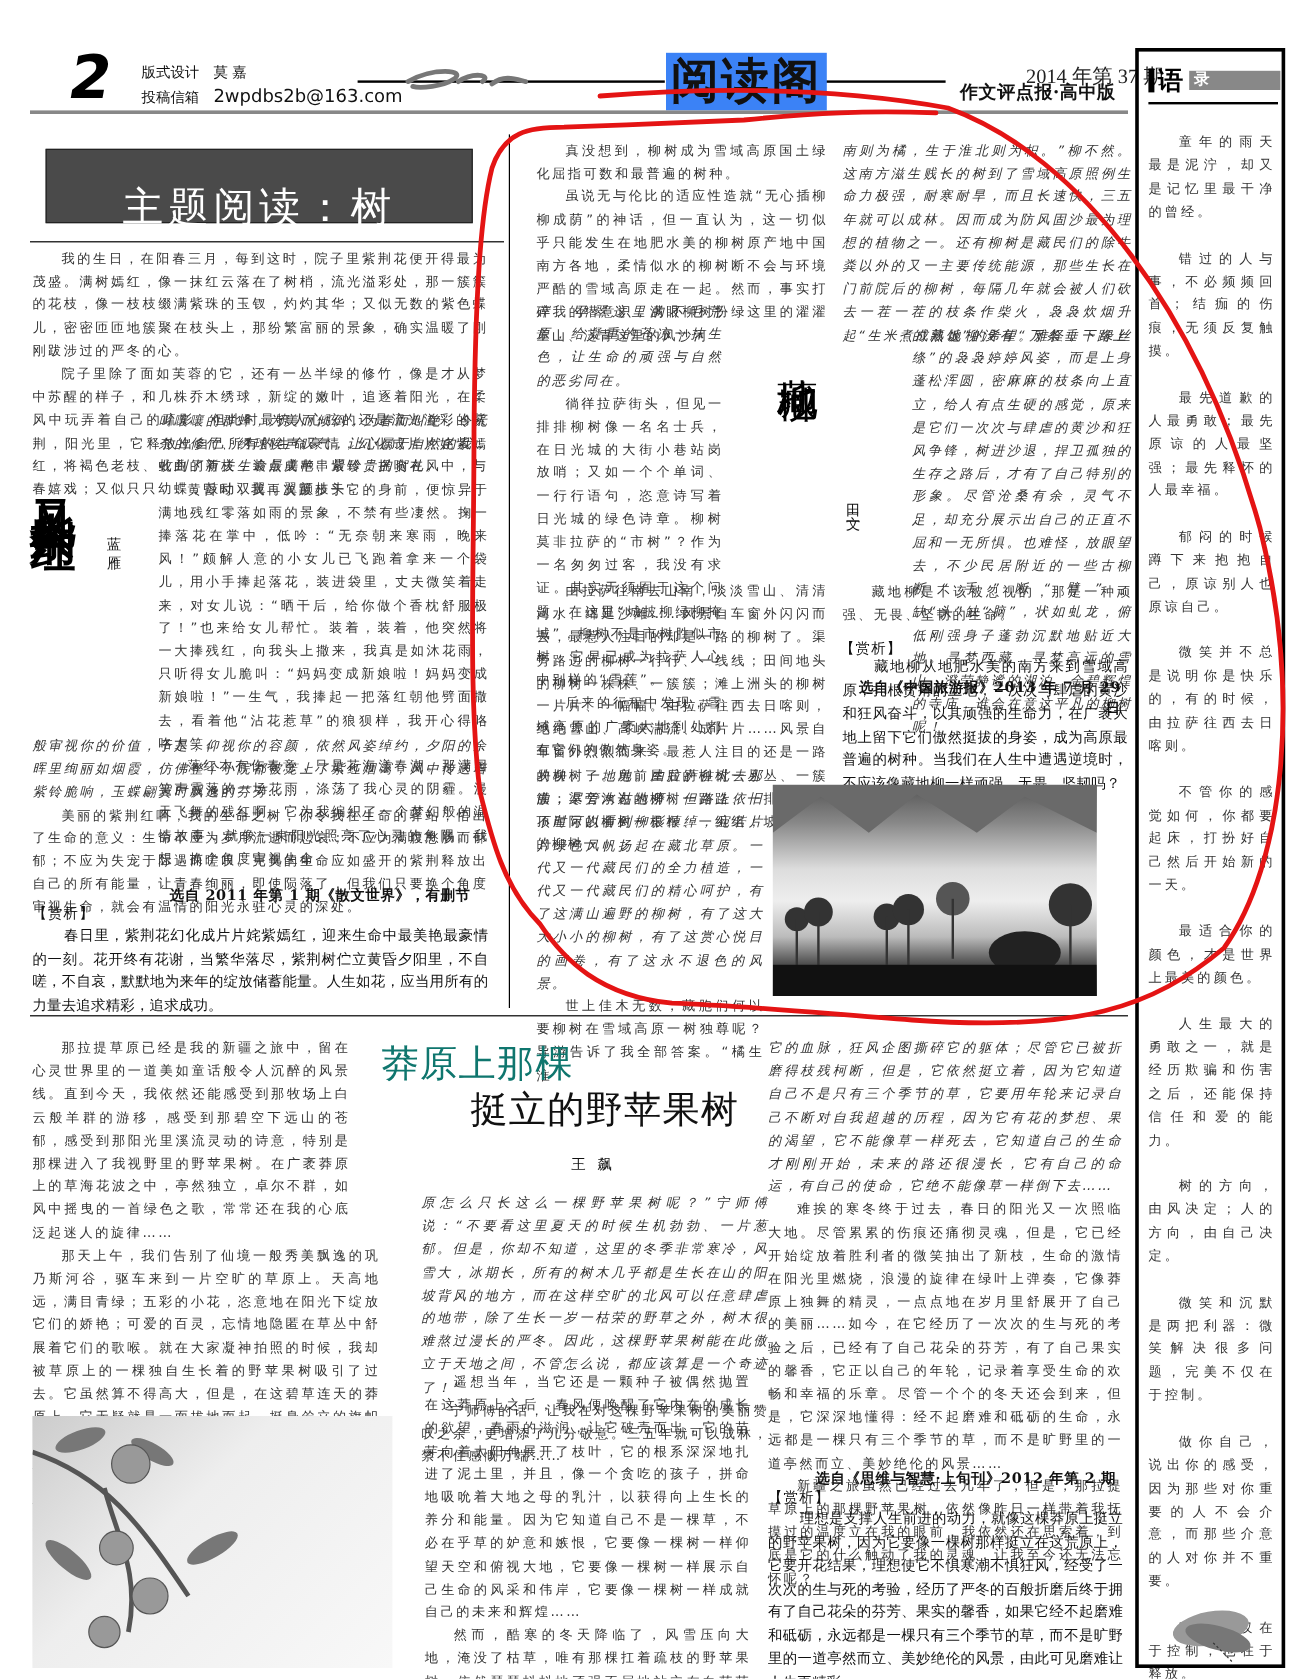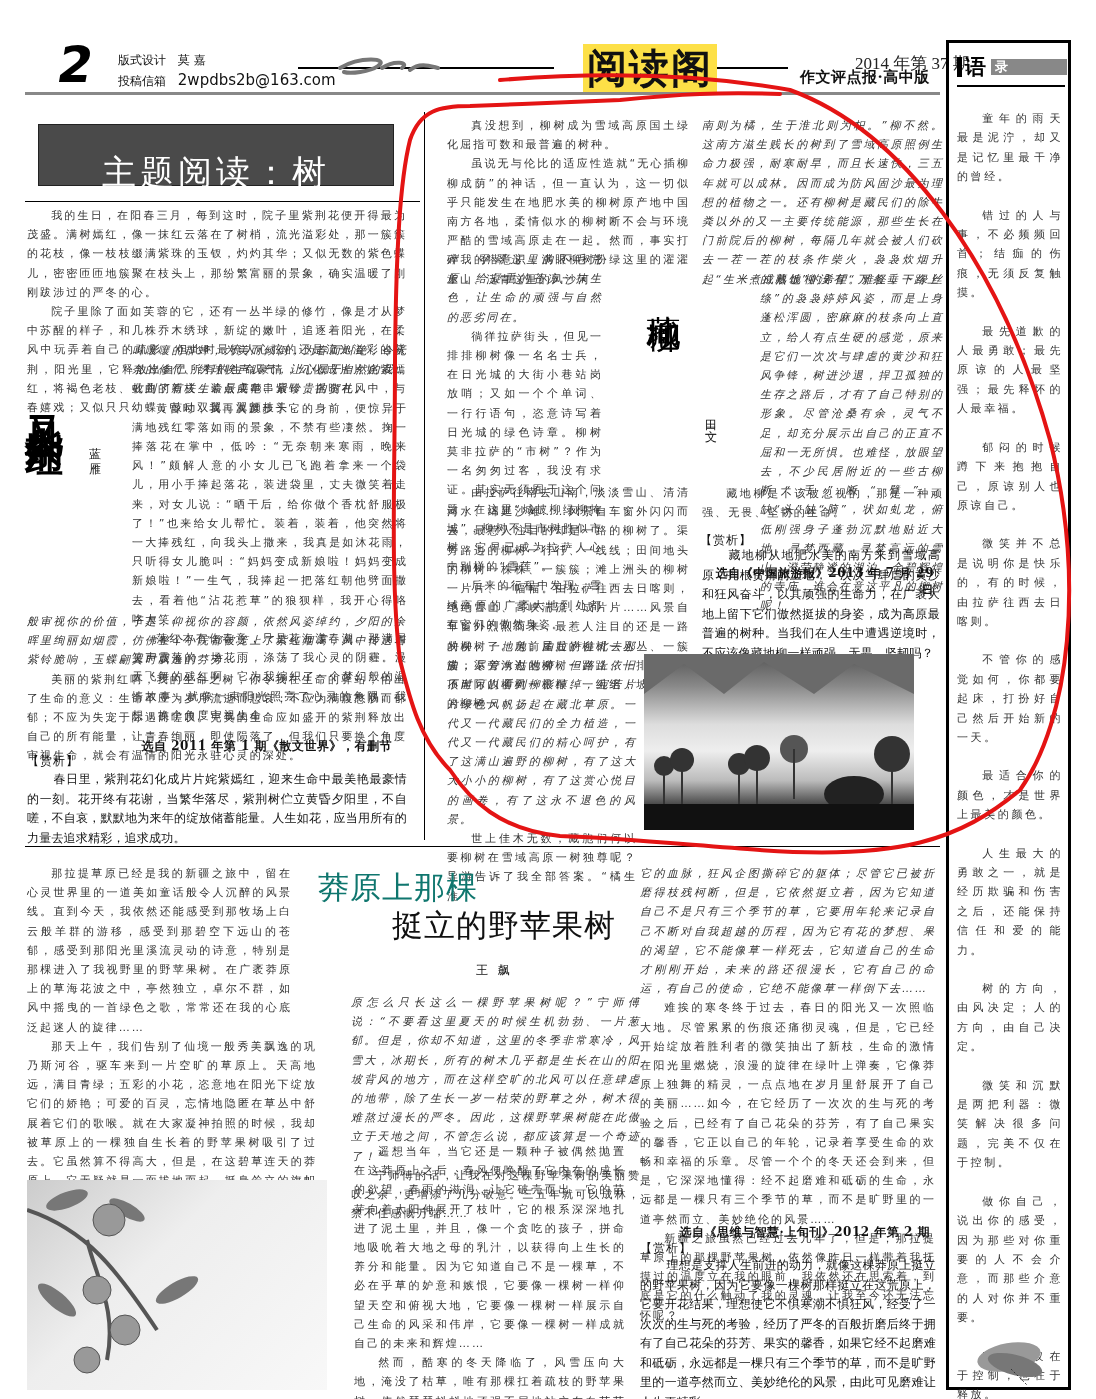--- a/index.html
+++ b/index.html
@@ -14,21 +14,21 @@
   .shang { font-size: 12px; color: #111; letter-spacing: 1px; line-height: 18px; }
   .comm { font-size: 12px; line-height: 19.5px; color: #111; text-align: justify; letter-spacing: 0.2px; }
   .comm p { text-indent: 2.2em; }
 
   
   .pagenum { left: 58px; top: 40px; font-family: "DejaVu Sans", sans-serif; font-weight: 900; font-size: 50px; line-height: 50px; color: #000; transform: skewX(-10deg); }
   .hinfo { left: 118px; top: 50px; font-size: 12px; line-height: 20px; color: #111; }
   .hinfo span.lbl { display: inline-block; width: 56px; }
   .hline { background: #000; height: 2px; }
   .hgrey { background: #888; height: 3px; }
-  .section-title { left: 583px; top: 44px; font-family: "DejaVu Serif", serif; font-size: 40px; font-weight: 900; letter-spacing: 2px; color: #111; line-height: 48px; background: #fde047; padding: 0 4px; }
+  .section-title { left: 555px; top: 44px; font-family: "DejaVu Serif", serif; font-size: 40px; font-weight: 900; letter-spacing: 2px; color: #111; line-height: 48px; background: #3b82f6; padding: 0 4px; }
   .issue { left: 855px; top: 52px; font-family: Liberation Serif, serif; font-size: 17px; color: #222; }
   .paper-name { left: 800px; top: 68px; font-family: "DejaVu Serif", serif; font-size: 15px; font-weight: bold; color: #111; letter-spacing: 0.5px; }
 
   
   .banner { left: 38px; top: 124px; width: 356px; height: 62px; background: #4a4a4a; border: 1px solid #222; display: flex; align-items: center; justify-content: center; }
   .banner span { color: #fff; font-family: "DejaVu Serif", serif; font-size: 34px; letter-spacing: 4px; margin-top: 36px; }
 
   .vtitle { font-family: "DejaVu Serif", serif; font-weight: 900; writing-mode: vertical-rl; color: #000; }
   .vauthor { writing-mode: vertical-rl; font-size: 12px; letter-spacing: 6px; color: #111; }
 

